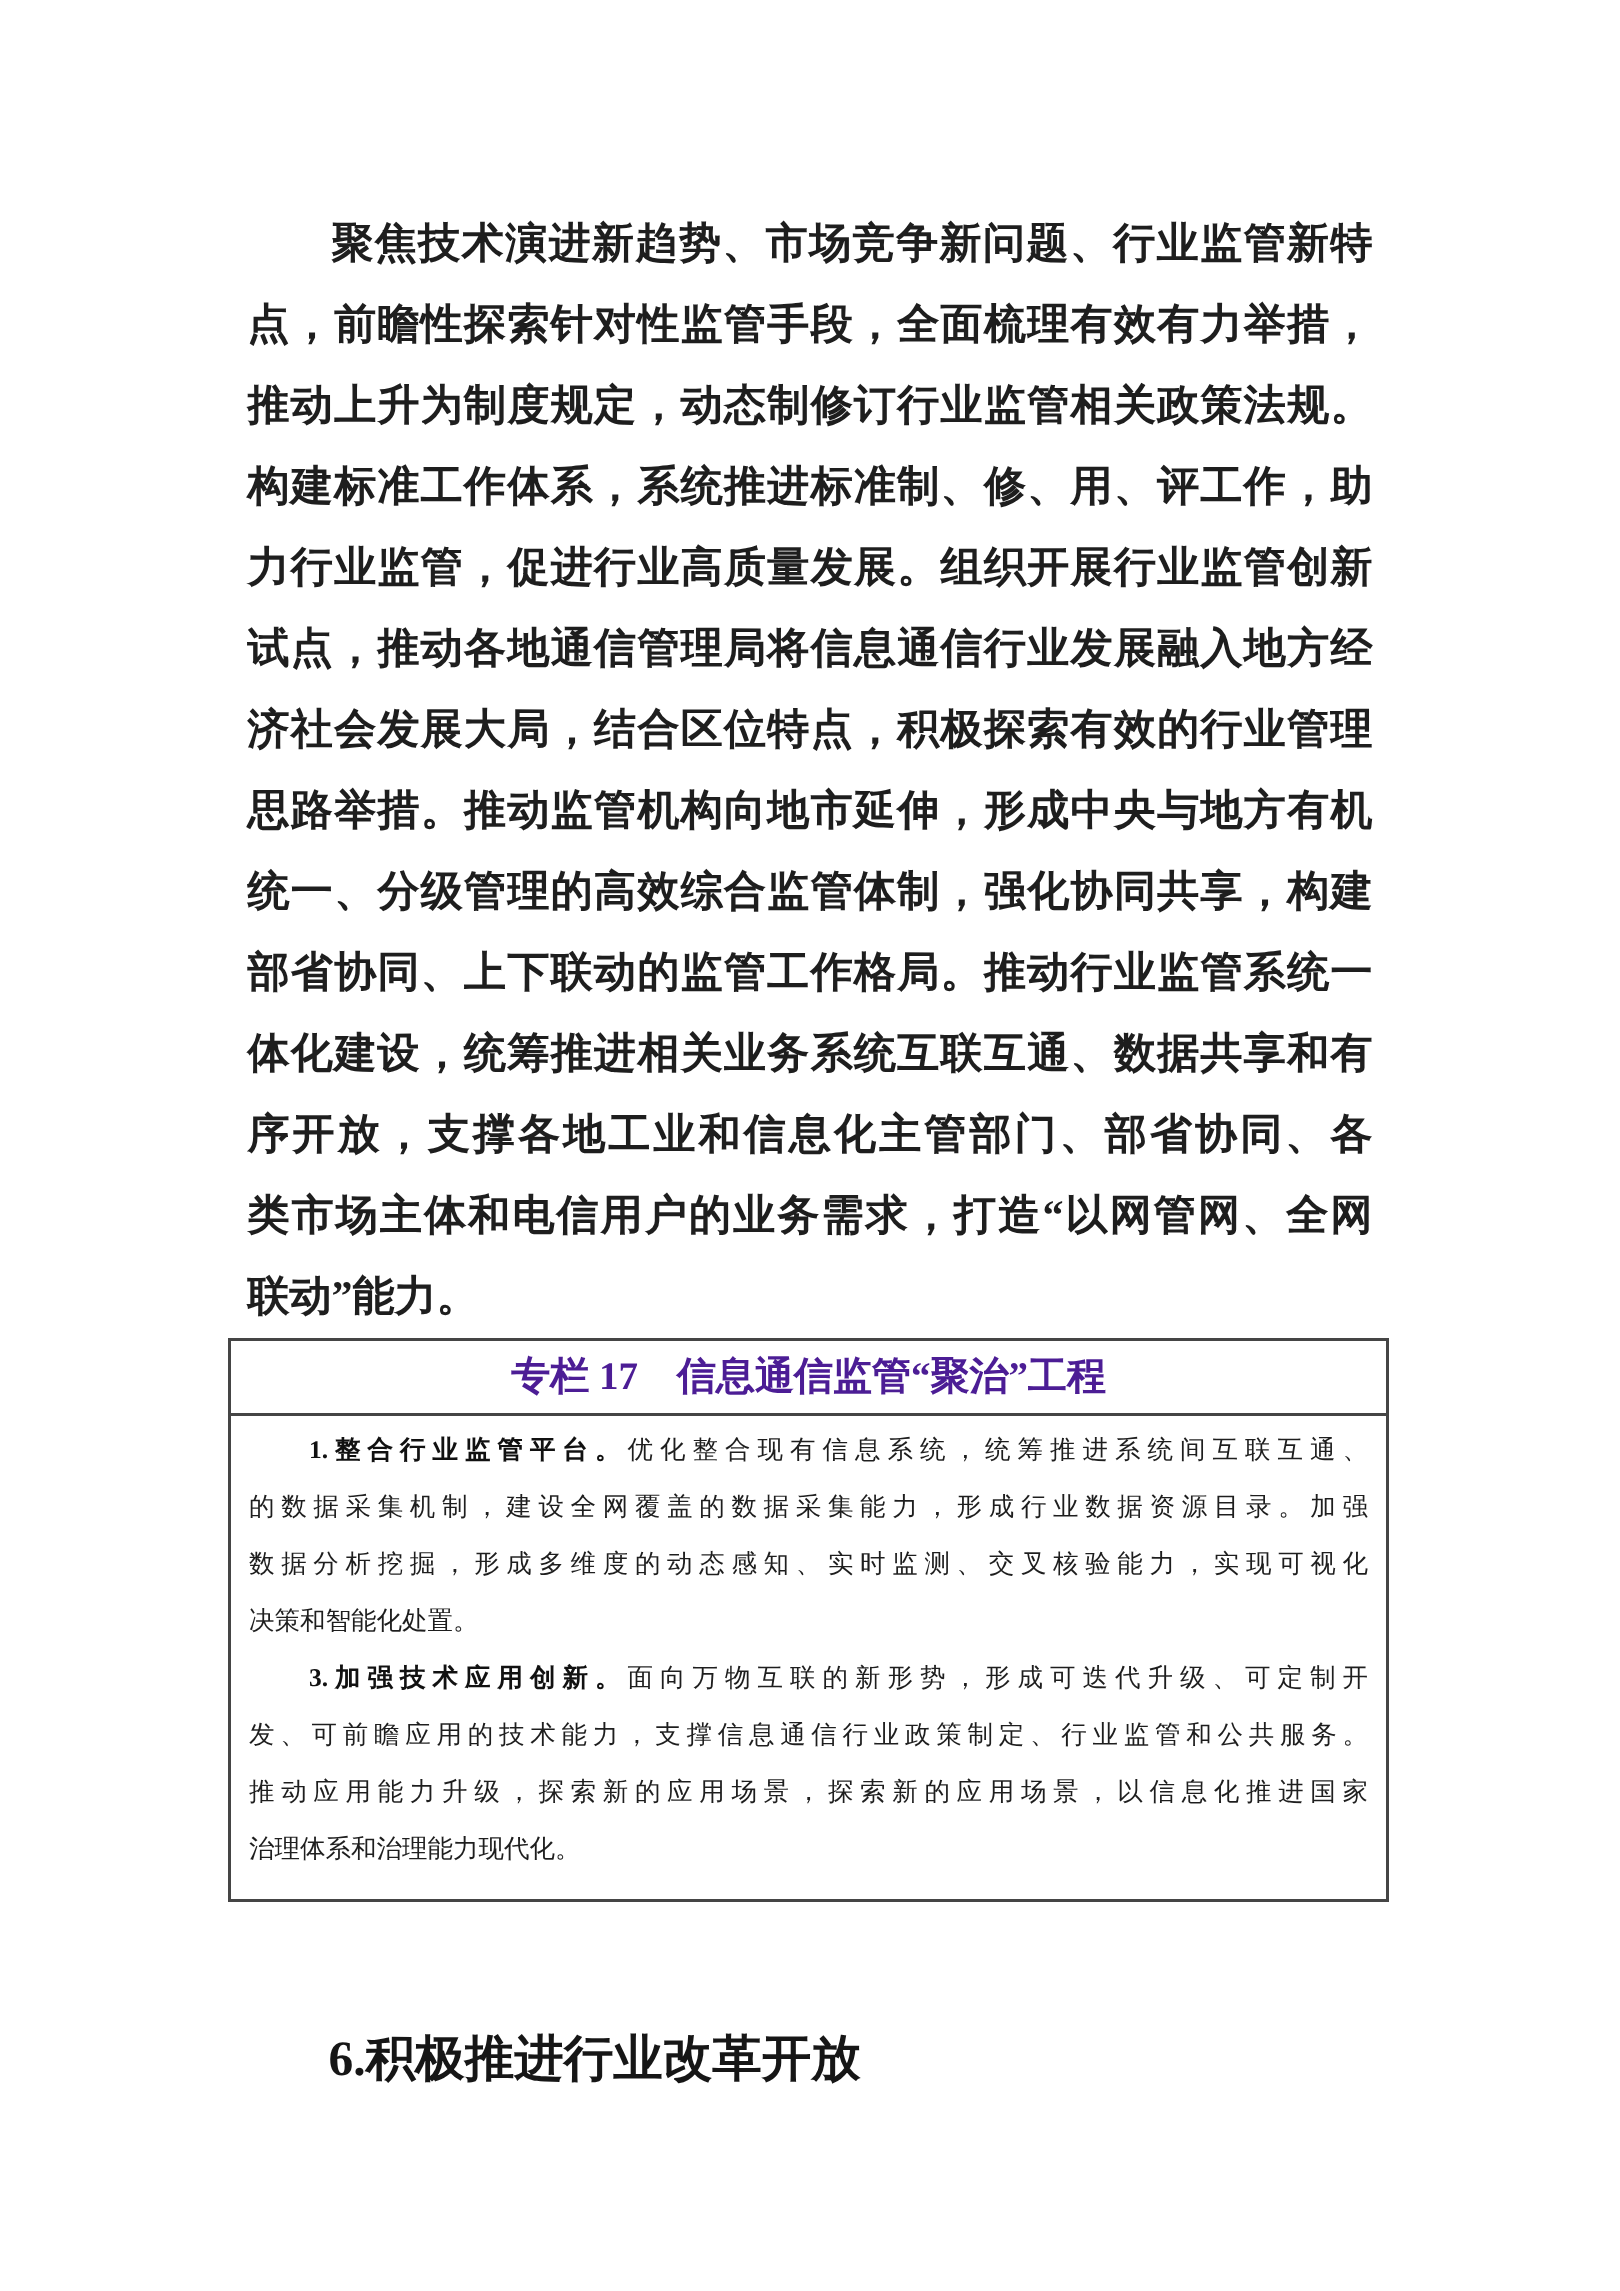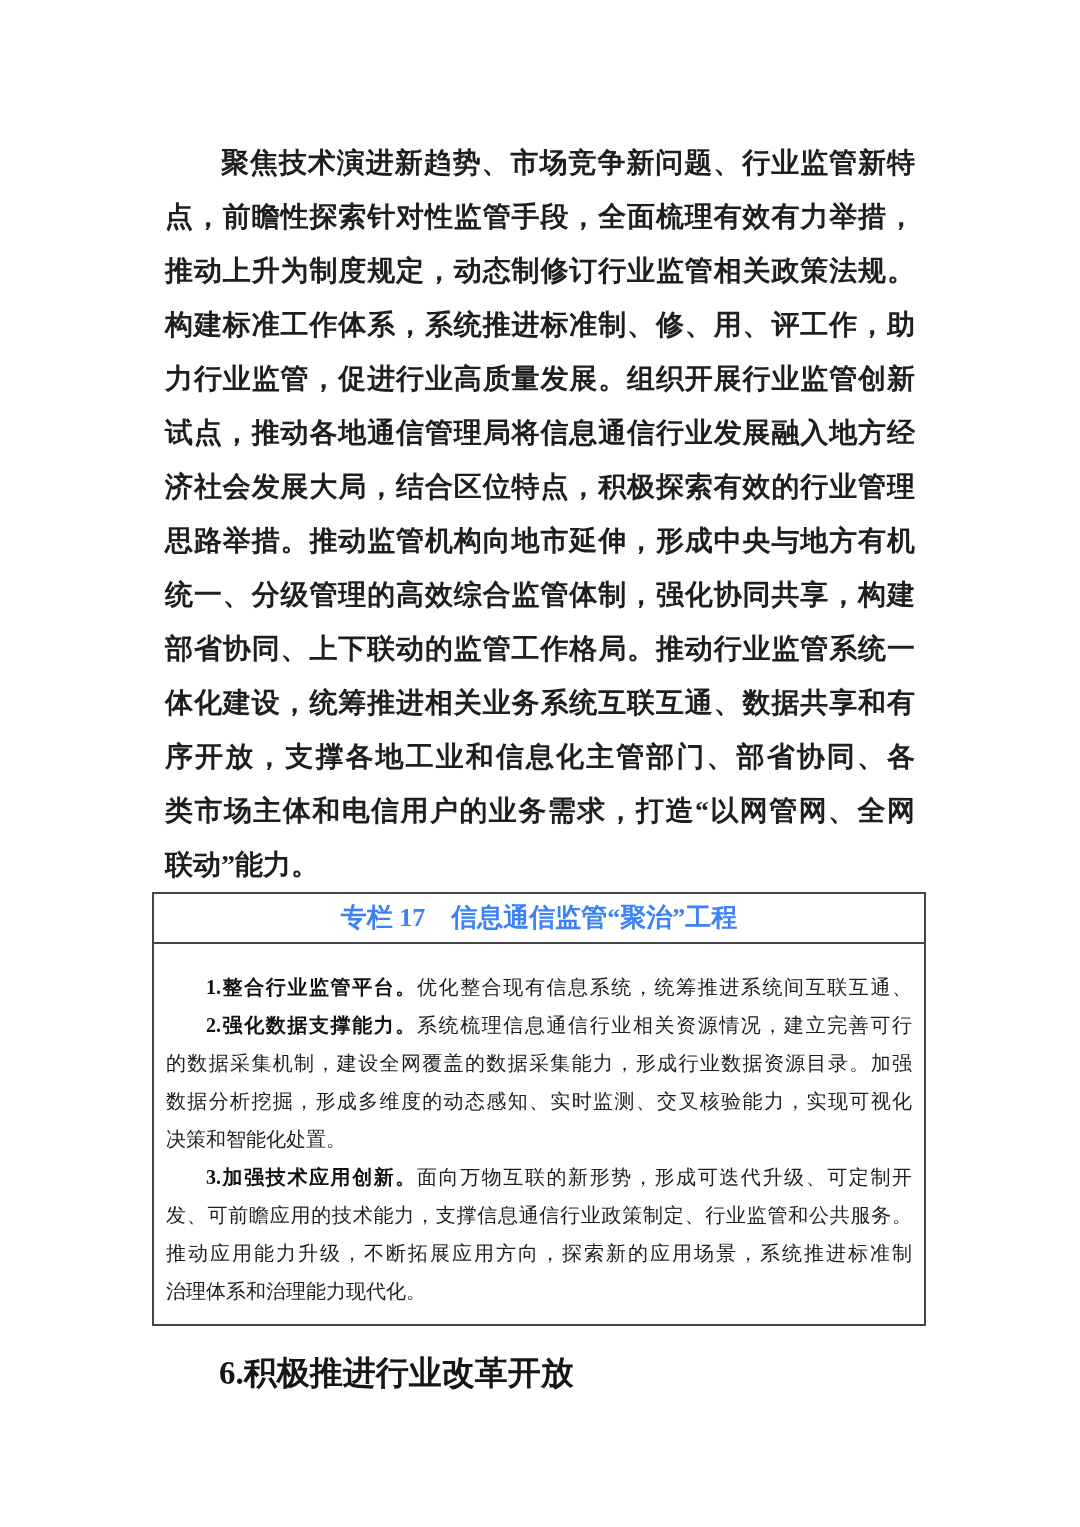--- a/index.html
+++ b/index.html
@@ -51,25 +51,25 @@
     background: #ffffff;
     box-sizing: border-box;
   }
   .column-box-title {
     height: 48px;
     line-height: 48px;
     text-align: center;
     font-weight: bold;
     font-size: 26px;
     border-bottom: 2px solid #454545;
-    color: #3b82f6;
+    color: #4c1d95;
   }
   .column-box-body {
-    padding: 24px 12px 14px 12px;
-    font-size: 20px;
+    padding: 4px 12px 14px 12px;
+    font-size: 17px;
     line-height: 38px;
   }
   .column-box-body .jline.indent-sm {
     text-indent: 40px;
   }
   .column-box-body b {
     font-weight: bold;
     color: #111111;
   }
   
@@ -114,27 +114,26 @@
       <div class="jline">体化建设，统筹推进相关业务系统互联互通、数据共享和有</div>
       <div class="jline">序开放，支撑各地工业和信息化主管部门、部省协同、各</div>
       <div class="jline">类市场主体和电信用户的业务需求，打造“以网管网、全网</div>
       <div class="jline last">联动”能力。</div>
     </div>
 
   <div class="column-box">
     <div class="column-box-title">专栏 17　信息通信监管“聚治”工程</div>
     <div class="column-box-body">
         <div class="jline indent-sm"><b>1.整合行业监管平台。</b>优化整合现有信息系统，统筹推进系统间互联互通、</div>
-        <div class="jline indent-sm"><b>2.强化数据支撑能力。</b>系统梳理信息通信行业相关资源情况，建立完善可行</div>
         <div class="jline">的数据采集机制，建设全网覆盖的数据采集能力，形成行业数据资源目录。加强</div>
         <div class="jline">数据分析挖掘，形成多维度的动态感知、实时监测、交叉核验能力，实现可视化</div>
         <div class="jline last">决策和智能化处置。</div>
         <div class="jline indent-sm"><b>3.加强技术应用创新。</b>面向万物互联的新形势，形成可迭代升级、可定制开</div>
         <div class="jline">发、可前瞻应用的技术能力，支撑信息通信行业政策制定、行业监管和公共服务。</div>
-        <div class="jline">推动应用能力升级，不断拓展应用方向，探索新的应用场景，系统推进标准制</div>
+        <div class="jline">推动应用能力升级，探索新的应用场景，探索新的应用场景，以信息化推进国家</div>
         <div class="jline last">治理体系和治理能力现代化。</div>
       </div>
   </div>
 
   <div class="section-heading">6.积极推进行业改革开放</div>
 
 
 </div>
 
 </body></html>

